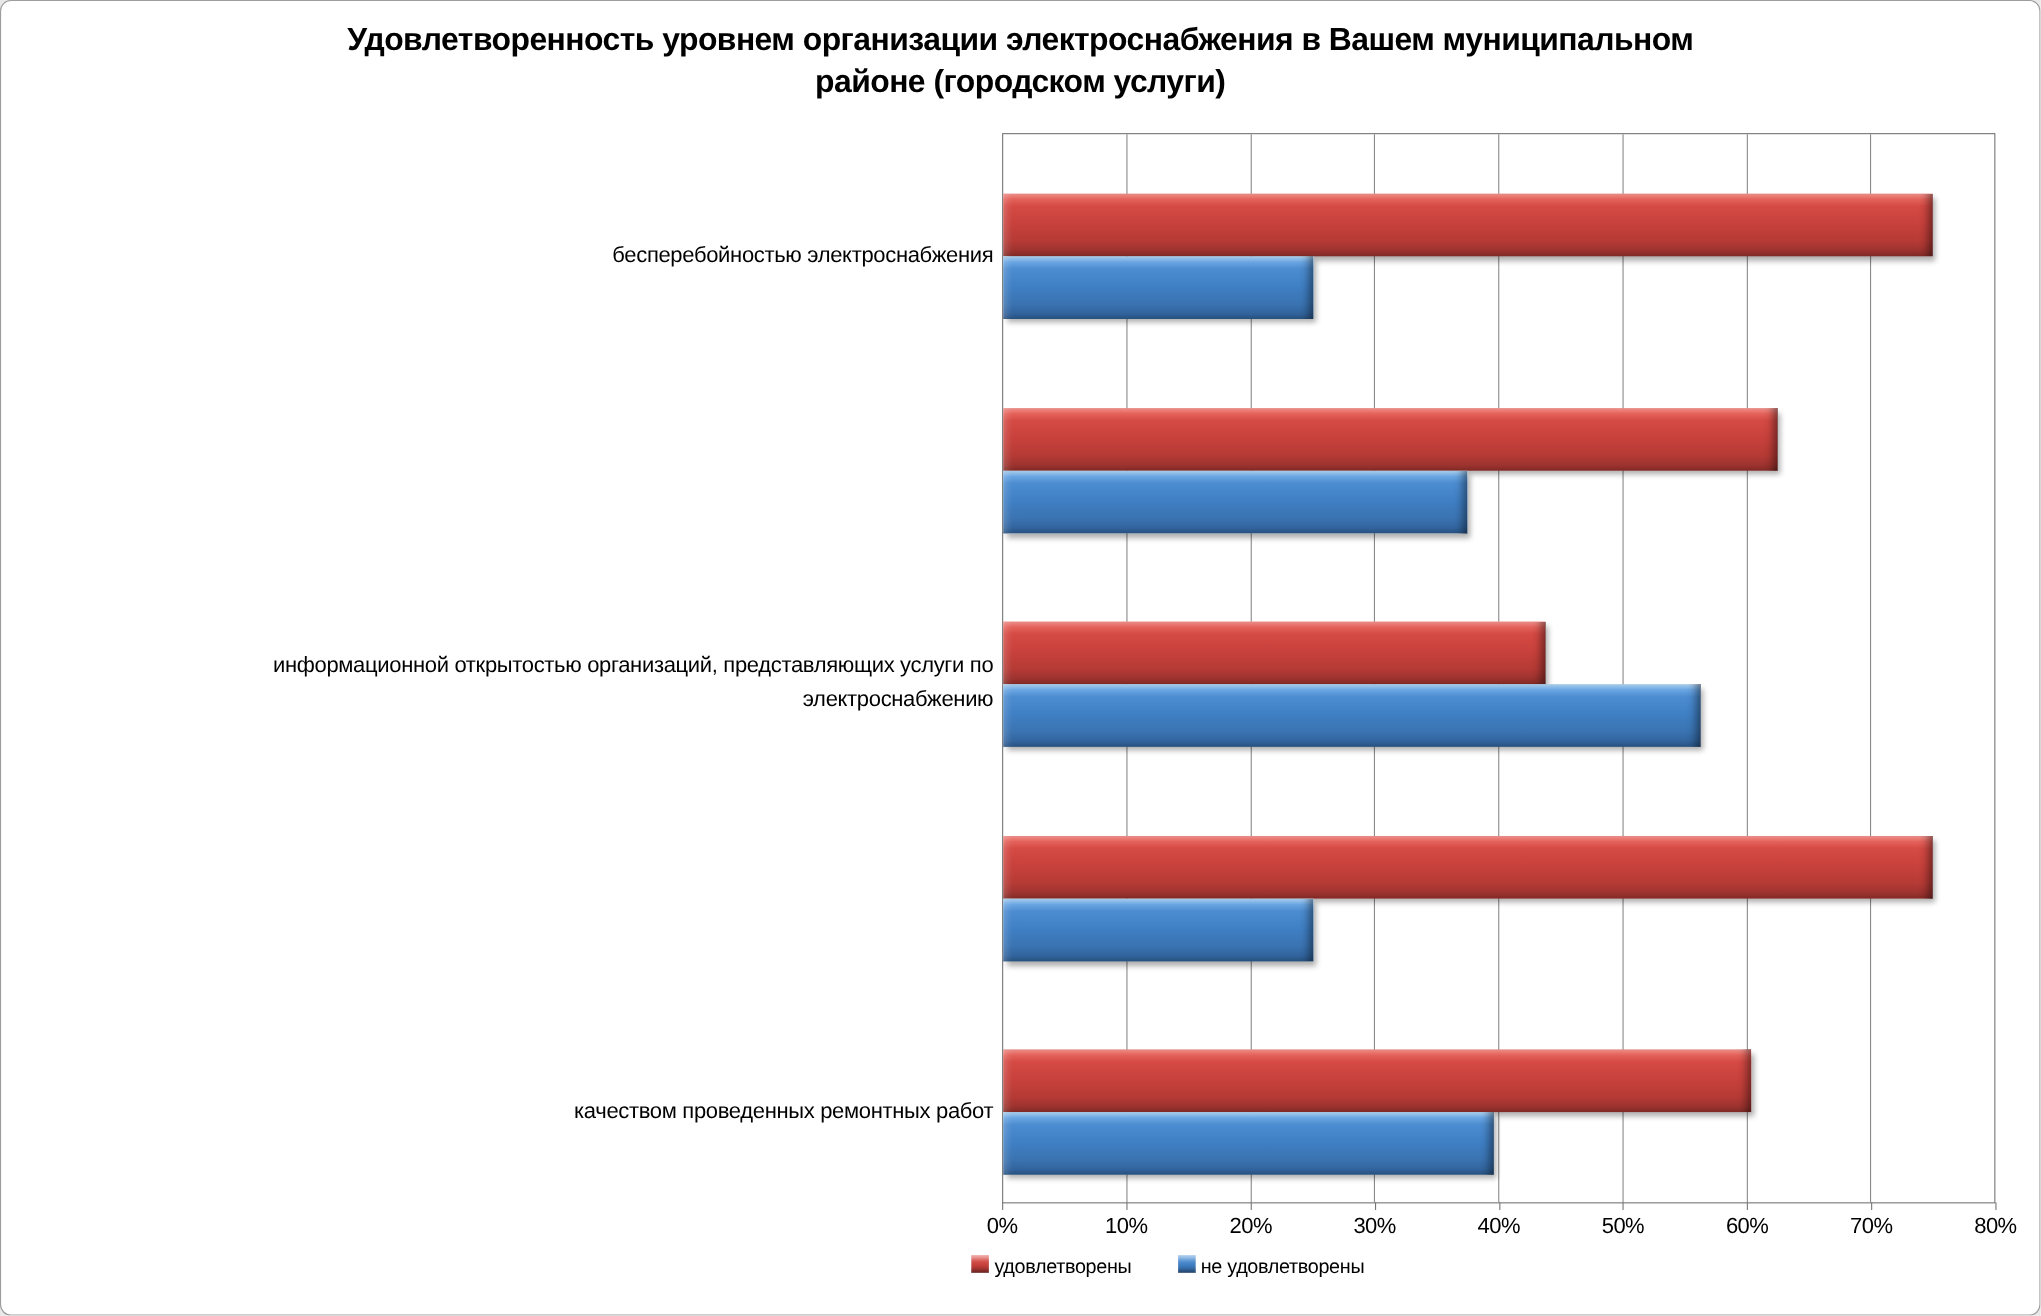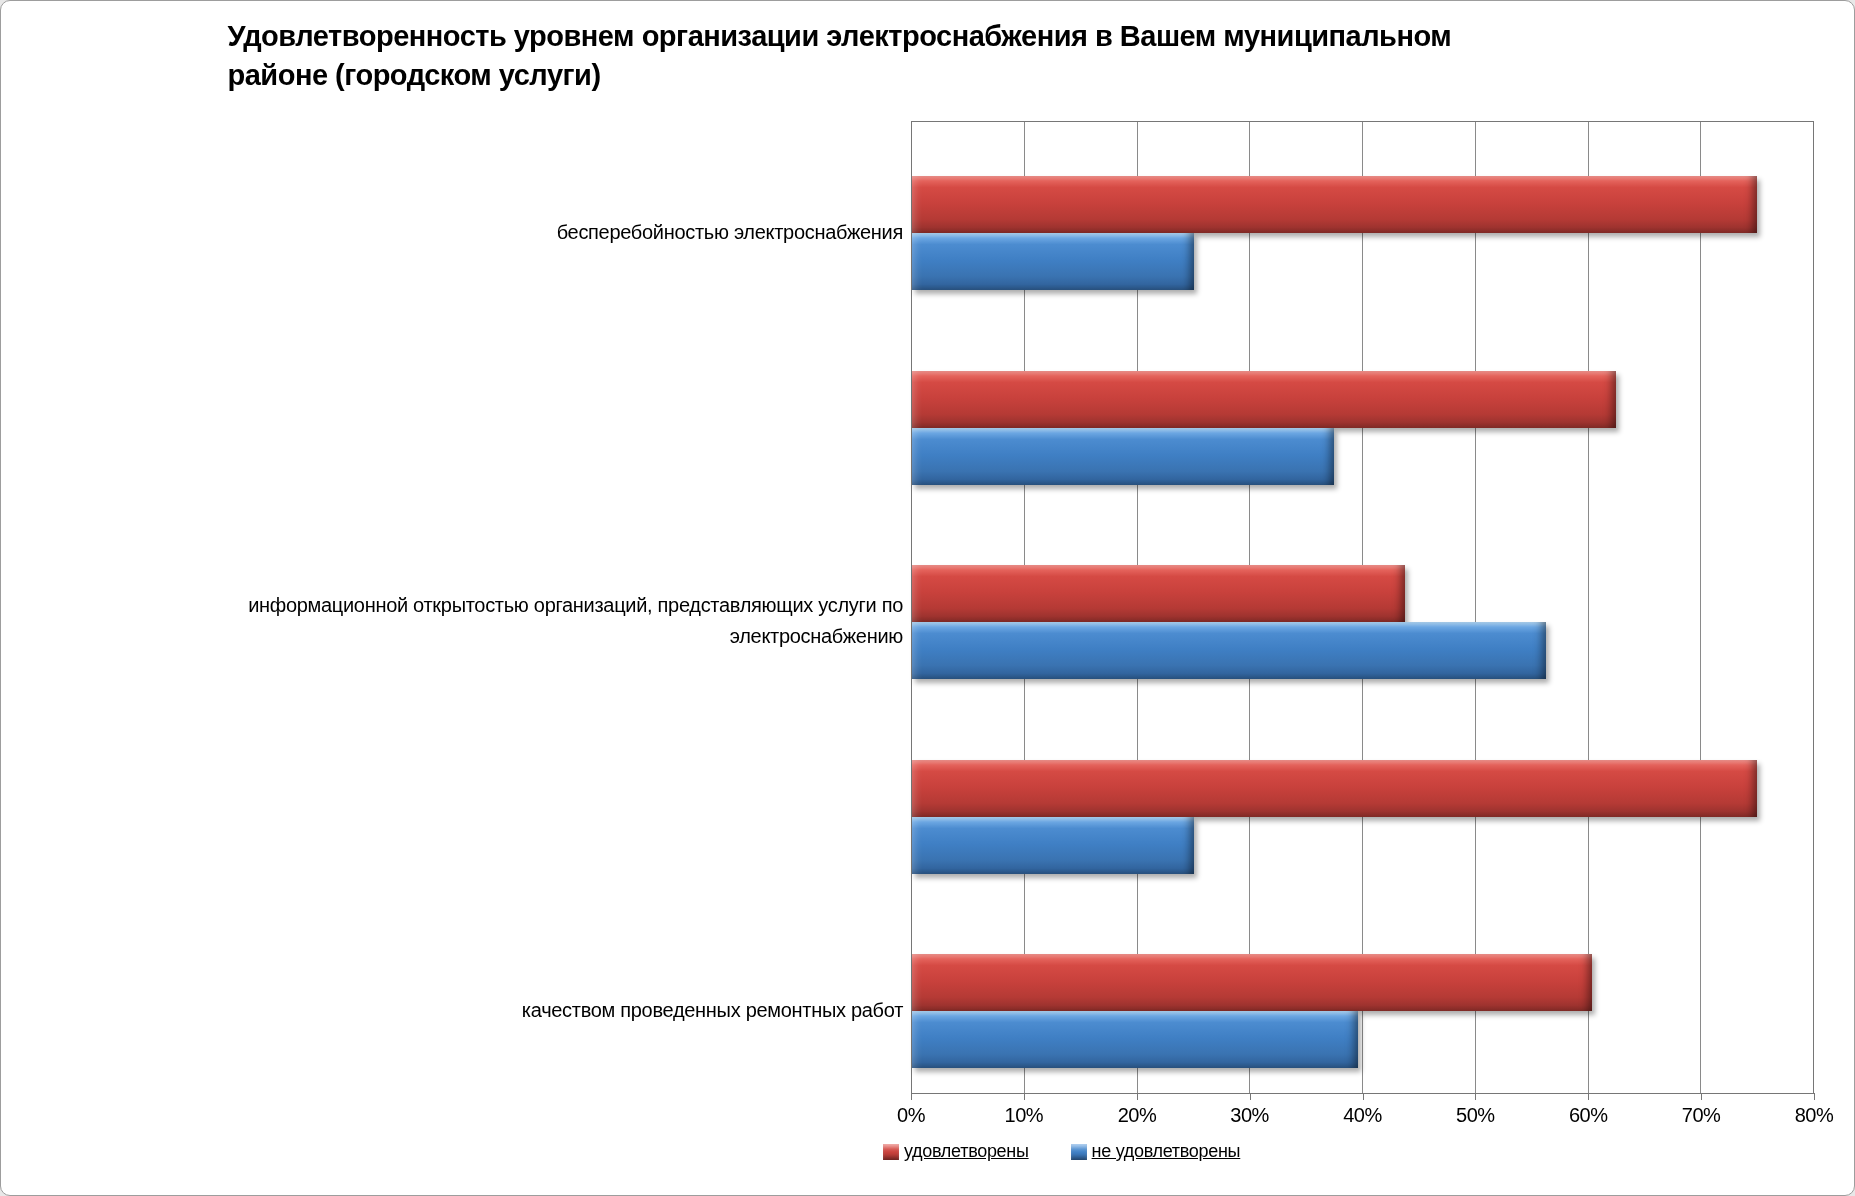--- a/index.html
+++ b/index.html
@@ -8,21 +8,21 @@
     width:1853px;height:1194px;
     background:#ffffff;
     border:1px solid #9d9d9d;
     border-radius:10px;
     overflow:hidden;
     font-family:"Liberation Sans","DejaVu Sans",sans-serif;
     color:#000;
   }
   .title{
     position:absolute;top:16px;left:50%;transform:translateX(-50%);
-    width:1400px;text-align:left;
+    width:1400px;text-align:center;
     font-size:29px;font-weight:bold;line-height:39px;
     letter-spacing:-0.5px;
   }
   .plot{
     position:absolute;left:910px;top:120px;width:903px;height:973px;
     border:1px solid #767676;
     box-sizing:border-box;
     background:#fff;
   }
   .grid{position:absolute;left:0;top:0;right:0;bottom:0;display:flex;}
@@ -46,21 +46,21 @@
   }
   .tick{position:absolute;width:1px;height:7px;background:#767676;top:1092px;}
   .xlabel{
     position:absolute;top:1103px;transform:translateX(-50%);
     font-size:20px;letter-spacing:-0.5px;white-space:nowrap;
   }
   .legend{
     position:absolute;left:882px;top:1140px;
     display:flex;align-items:center;gap:42px;
   }
-  .legend-item{display:flex;align-items:center;text-decoration:underline;}
+  .legend-item{display:flex;align-items:flex-start;}
   .swatch{
     width:16px;height:16px;margin-right:5px;
     box-shadow:inset 0 5px 4px -2px rgba(255,255,255,.5),inset 0 -5px 5px -3px rgba(0,0,0,.4);
   }
   .swatch.s0{background:linear-gradient(180deg,#e4625b 0%,#c8413c 55%,#9e332f 100%);}
   .swatch.s1{background:linear-gradient(180deg,#6ba6e2 0%,#3f7fc4 55%,#32659f 100%);}
   .legend-label{font-size:18px;letter-spacing:-0.3px;}
 </style>
 </head>
 <body>

